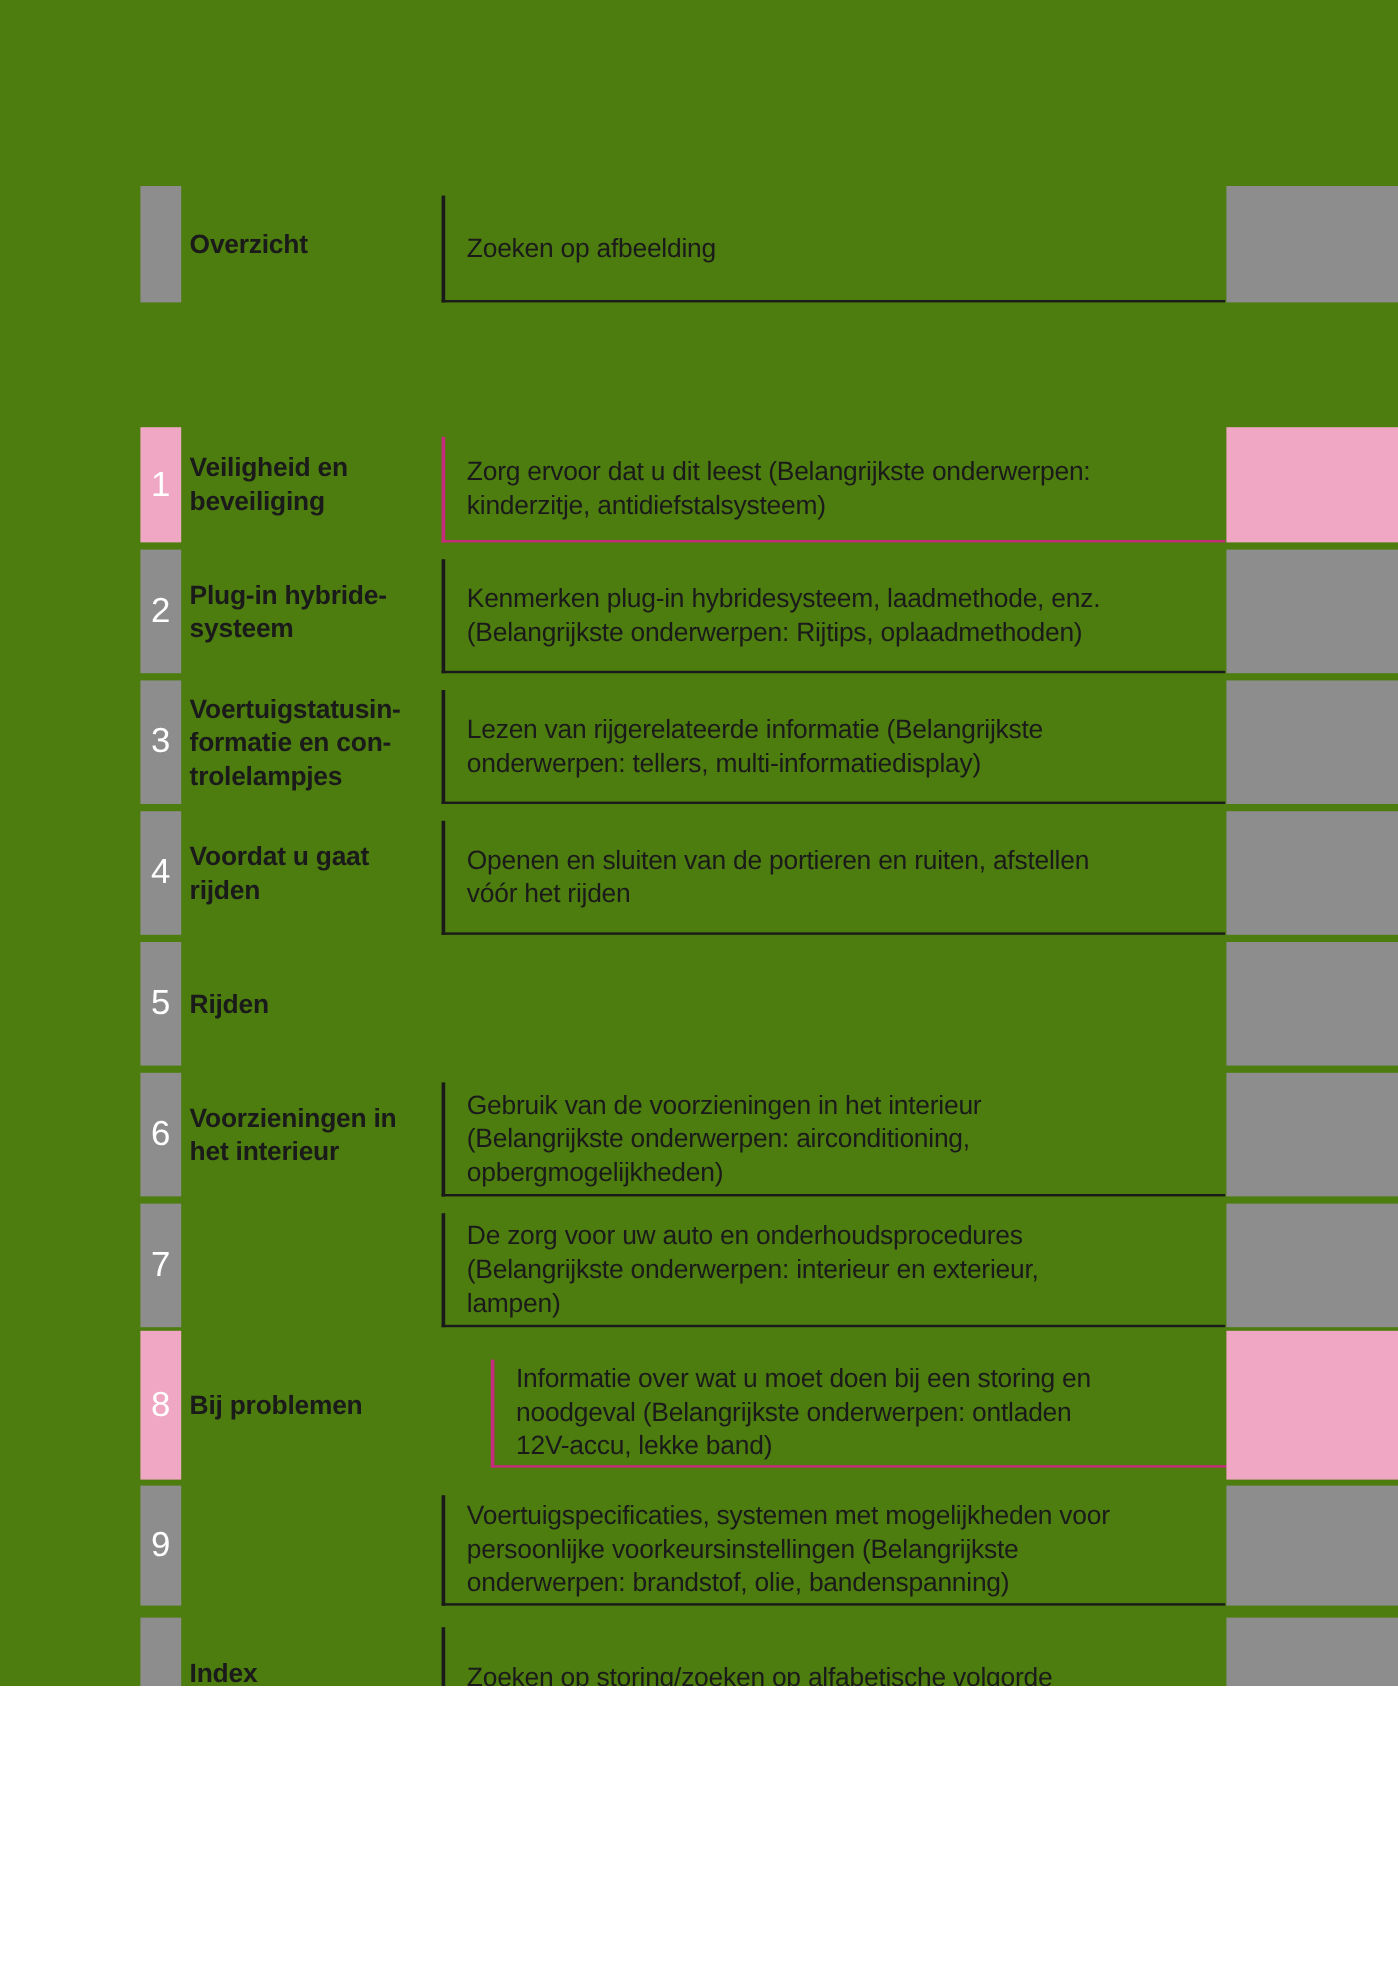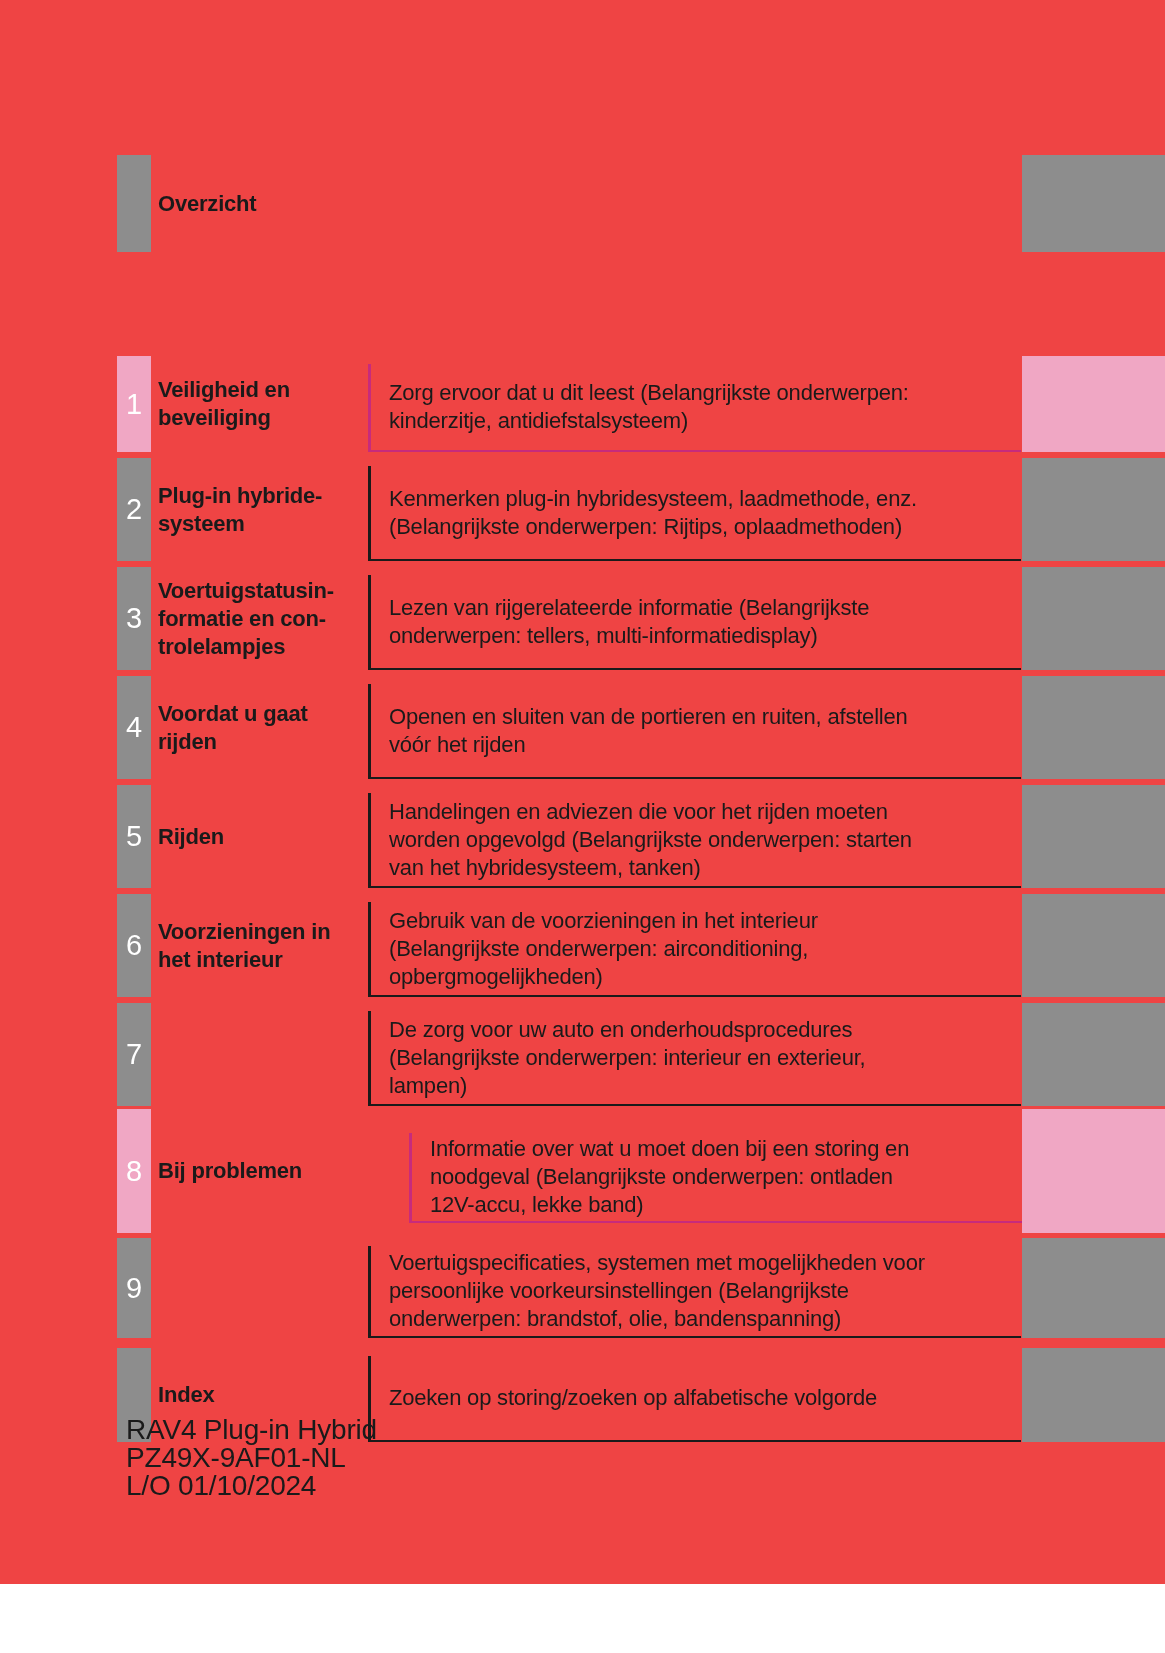--- a/index.html
+++ b/index.html
@@ -4,22 +4,22 @@
 <style>
   * { margin: 0; padding: 0; box-sizing: border-box; }
   html, body { background: #ffffff; }
   body {
     font-family: "Liberation Sans", sans-serif;
     color: #1a1a1a;
   }
   #page {
     position: relative;
     width: 1165px;
-    height: 1584px;
-    background: #ef4444;
+    height: 1405px;
+    background: #4d7c0f;
     overflow: hidden;
   }
   .row { position: absolute; left: 0; width: 100%; }
 
   .tab {
     position: absolute; left: 117px; width: 34px; top: 0; bottom: 0;
     display: flex; align-items: center; justify-content: center;
   }
   .num {
     color: #ffffff; font-size: 29px; font-weight: 400; line-height: 1;
@@ -73,20 +73,23 @@
 </head>
 <body>
 
 <div id="page">
 
   <div class="row r0 gray">
     <div class="tab">
         <span class="num"></span>
       </div>
     <div class="title">Overzicht</div>
+    <div class="box">
+        <div class="desc">Zoeken op afbeelding</div>
+      </div>
     <div class="block"></div>
   </div>
 
   <div class="row r1 pink">
     <div class="tab">
         <span class="num">1</span>
       </div>
     <div class="title">Veiligheid en
 beveiliging</div>
     <div class="box">
@@ -134,25 +137,20 @@
 vóór het rijden</div>
       </div>
     <div class="block"></div>
   </div>
 
   <div class="row r5 gray">
     <div class="tab">
         <span class="num">5</span>
       </div>
     <div class="title">Rijden</div>
-    <div class="box">
-        <div class="desc">Handelingen en adviezen die voor het rijden moeten
-worden opgevolgd (Belangrijkste onderwerpen: starten
-van het hybridesysteem, tanken)</div>
-      </div>
     <div class="block"></div>
   </div>
 
   <div class="row r6 gray">
     <div class="tab">
         <span class="num">6</span>
       </div>
     <div class="title">Voorzieningen in
 het interieur</div>
     <div class="box">

